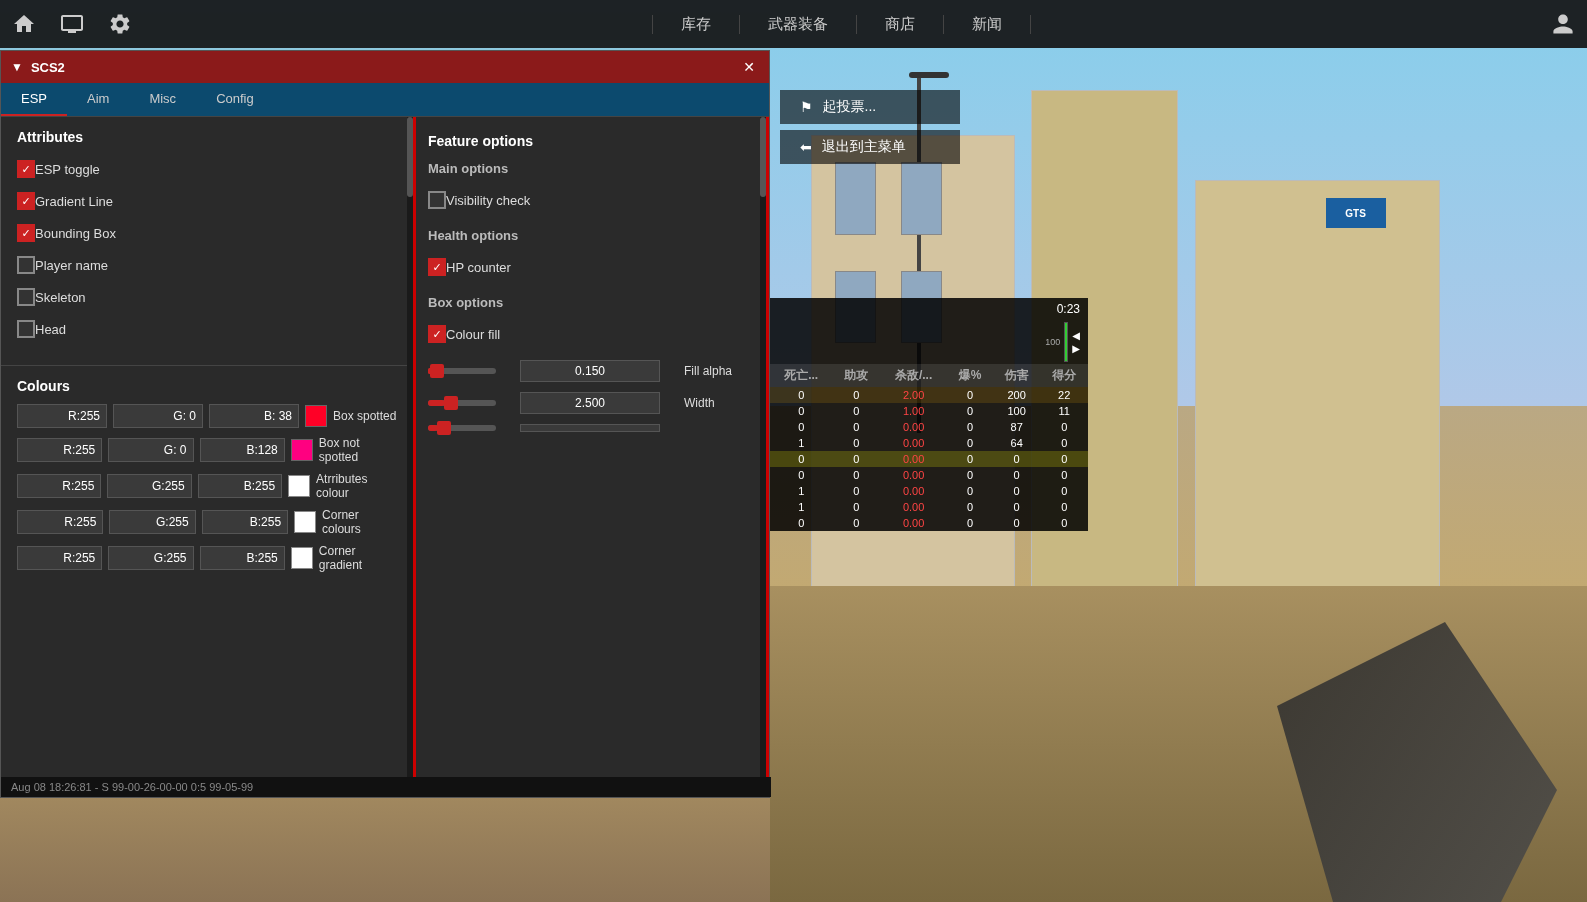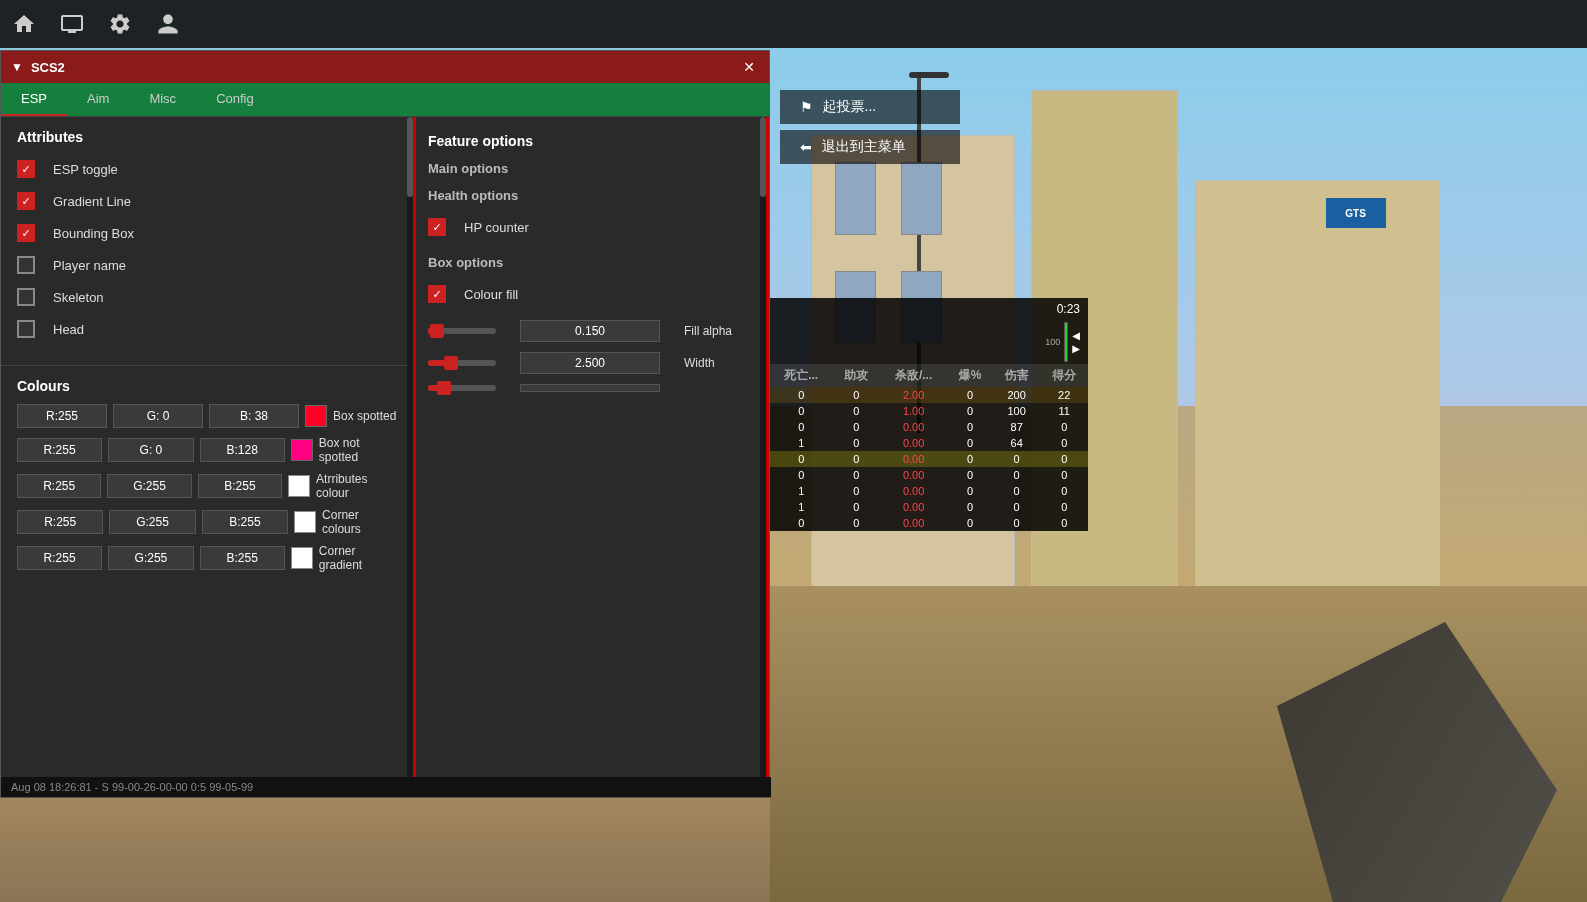--- a/index.html
+++ b/index.html
@@ -146,21 +146,21 @@
       font-size: 14px;
       width: 20px;
       height: 20px;
       display: flex;
       align-items: center;
       justify-content: center;
     }
 
     
     .tab-bar {
-      background: #15803d;
+      background: #0c4a6e;
       display: flex;
       border-bottom: 1px solid #444;
     }
 
     .tab {
       padding: 8px 20px;
       color: #ccc;
       cursor: pointer;
       font-size: 13px;
     }
@@ -197,21 +197,21 @@
       font-size: 14px;
       font-weight: bold;
       padding: 12px 16px 8px;
     }
 
     
     .check-row {
       display: flex;
       align-items: center;
       padding: 7px 16px;
-      gap: 18px;
+      gap: 0;
       cursor: pointer;
     }
 
     .checkbox {
       width: 18px;
       height: 18px;
       border: 2px solid #888;
       background: #333;
       display: flex;
       align-items: center;
@@ -252,21 +252,21 @@
       display: flex;
       align-items: center;
       margin-bottom: 8px;
       gap: 6px;
     }
 
     .colour-input {
       background: #3a3a3a;
       border: 1px solid #555;
       color: #fff;
-      text-align: center;
+      text-align: right;
       padding: 4px 6px;
       width: 90px;
       font-size: 12px;
       cursor: pointer;
     }
 
     .colour-swatch {
       width: 22px;
       height: 22px;
       border: 1px solid #666;
@@ -407,20 +407,26 @@
   <div class="nav-icon">
     <svg viewBox="0 0 24 24" fill="#ccc">
         <path d="M21 3H3c-1.1 0-2 .9-2 2v12c0 1.1.9 2 2 2h5v2h8v-2h5c1.1 0 2-.9 2-2V5c0-1.1-.9-2-2-2zm0 14H3V5h18v12z"></path>
       </svg>
   </div>
   <div class="nav-icon">
     <svg viewBox="0 0 24 24" fill="#ccc">
         <path d="M19.14,12.94c0.04-0.3,0.06-0.61,0.06-0.94c0-0.32-0.02-0.64-0.07-0.94l2.03-1.58c0.18-0.14,0.23-0.41,0.12-0.61 l-1.92-3.32c-0.12-0.22-0.37-0.29-0.59-0.22l-2.39,0.96c-0.5-0.38-1.03-0.7-1.62-0.94L14.4,2.81c-0.04-0.24-0.24-0.41-0.48-0.41 h-3.84c-0.24,0-0.43,0.17-0.47,0.41L9.25,5.35C8.66,5.59,8.12,5.92,7.63,6.29L5.24,5.33c-0.22-0.08-0.47,0-0.59,0.22L2.74,8.87 C2.62,9.08,2.66,9.34,2.86,9.48l2.03,1.58C4.84,11.36,4.8,11.69,4.8,12s0.02,0.64,0.07,0.94l-2.03,1.58 c-0.18,0.14-0.23,0.41-0.12,0.61l1.92,3.32c0.12,0.22,0.37,0.29,0.59,0.22l2.39-0.96c0.5,0.38,1.03,0.7,1.62,0.94l0.36,2.54 c0.05,0.24,0.24,0.41,0.48,0.41h3.84c0.24,0,0.44-0.17,0.47-0.41l0.36-2.54c0.59-0.24,1.13-0.56,1.62-0.94l2.39,0.96 c0.22,0.08,0.47,0,0.59-0.22l1.92-3.32c0.12-0.22,0.07-0.47-0.12-0.61L19.14,12.94z M12,15.6c-1.98,0-3.6-1.62-3.6-3.6 s1.62-3.6,3.6-3.6s3.6,1.62,3.6,3.6S13.98,15.6,12,15.6z"></path>
       </svg>
   </div>
+  <div class="nav-center">
+    <div class="nav-item">库存</div>
+    <div class="nav-item">武器装备</div>
+    <div class="nav-item">商店</div>
+    <div class="nav-item">新闻</div>
+  </div>
   <div class="nav-right">
     <svg viewBox="0 0 24 24" fill="#ccc" width="24" height="24">
         <path d="M12 12c2.7 0 4.8-2.1 4.8-4.8S14.7 2.4 12 2.4 7.2 4.5 7.2 7.2 9.3 12 12 12zm0 2.4c-3.2 0-9.6 1.6-9.6 4.8v2.4h19.2v-2.4c0-3.2-6.4-4.8-9.6-4.8z"></path>
       </svg>
   </div>
 </div>
 
 <div style="position:absolute;top:90px;left:780px;z-index:50;">
   <div class="menu-btn">
     <span>⚑</span>
@@ -626,20 +632,24 @@
       <div class="scrollbar-track">
         <div class="scrollbar-thumb"></div>
       </div>
     </div>
 
     <div class="right-col" style="position:relative;">
       <div class="feature-section-header">Feature options</div>
 
       <div class="sub-section-header">Main options</div>
 
+      <div class="check-row" style="padding-left:0;">
+        <div class="checkbox"></div>
+        <span class="check-label">Visibility check</span>
+      </div>
 
       <div class="sub-section-header">Health options</div>
 
       <div class="check-row" style="padding-left:0;">
         <div class="checkbox checked"></div>
         <span class="check-label">HP counter</span>
       </div>
 
       <div class="sub-section-header">Box options</div>
 

